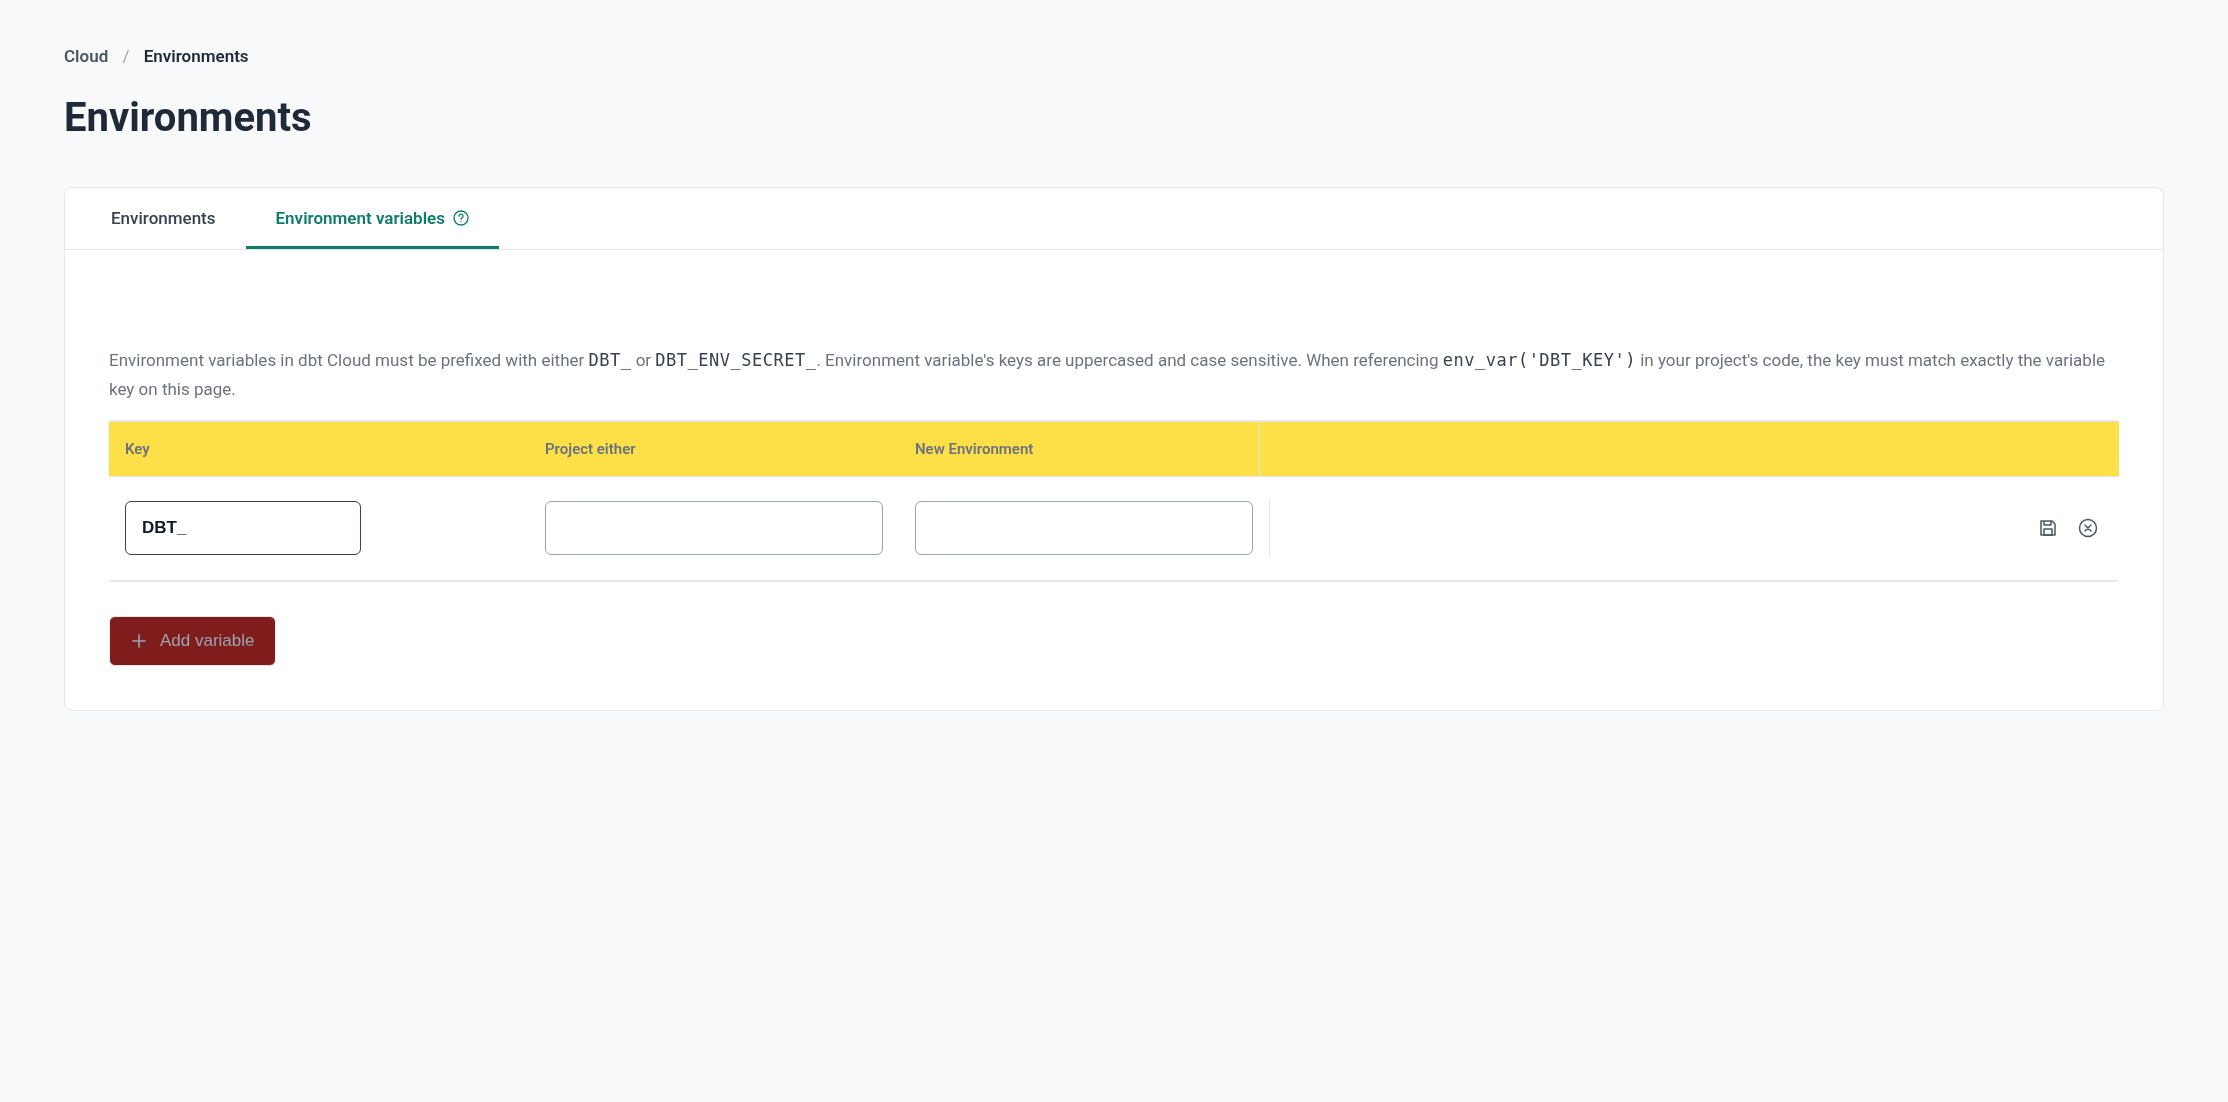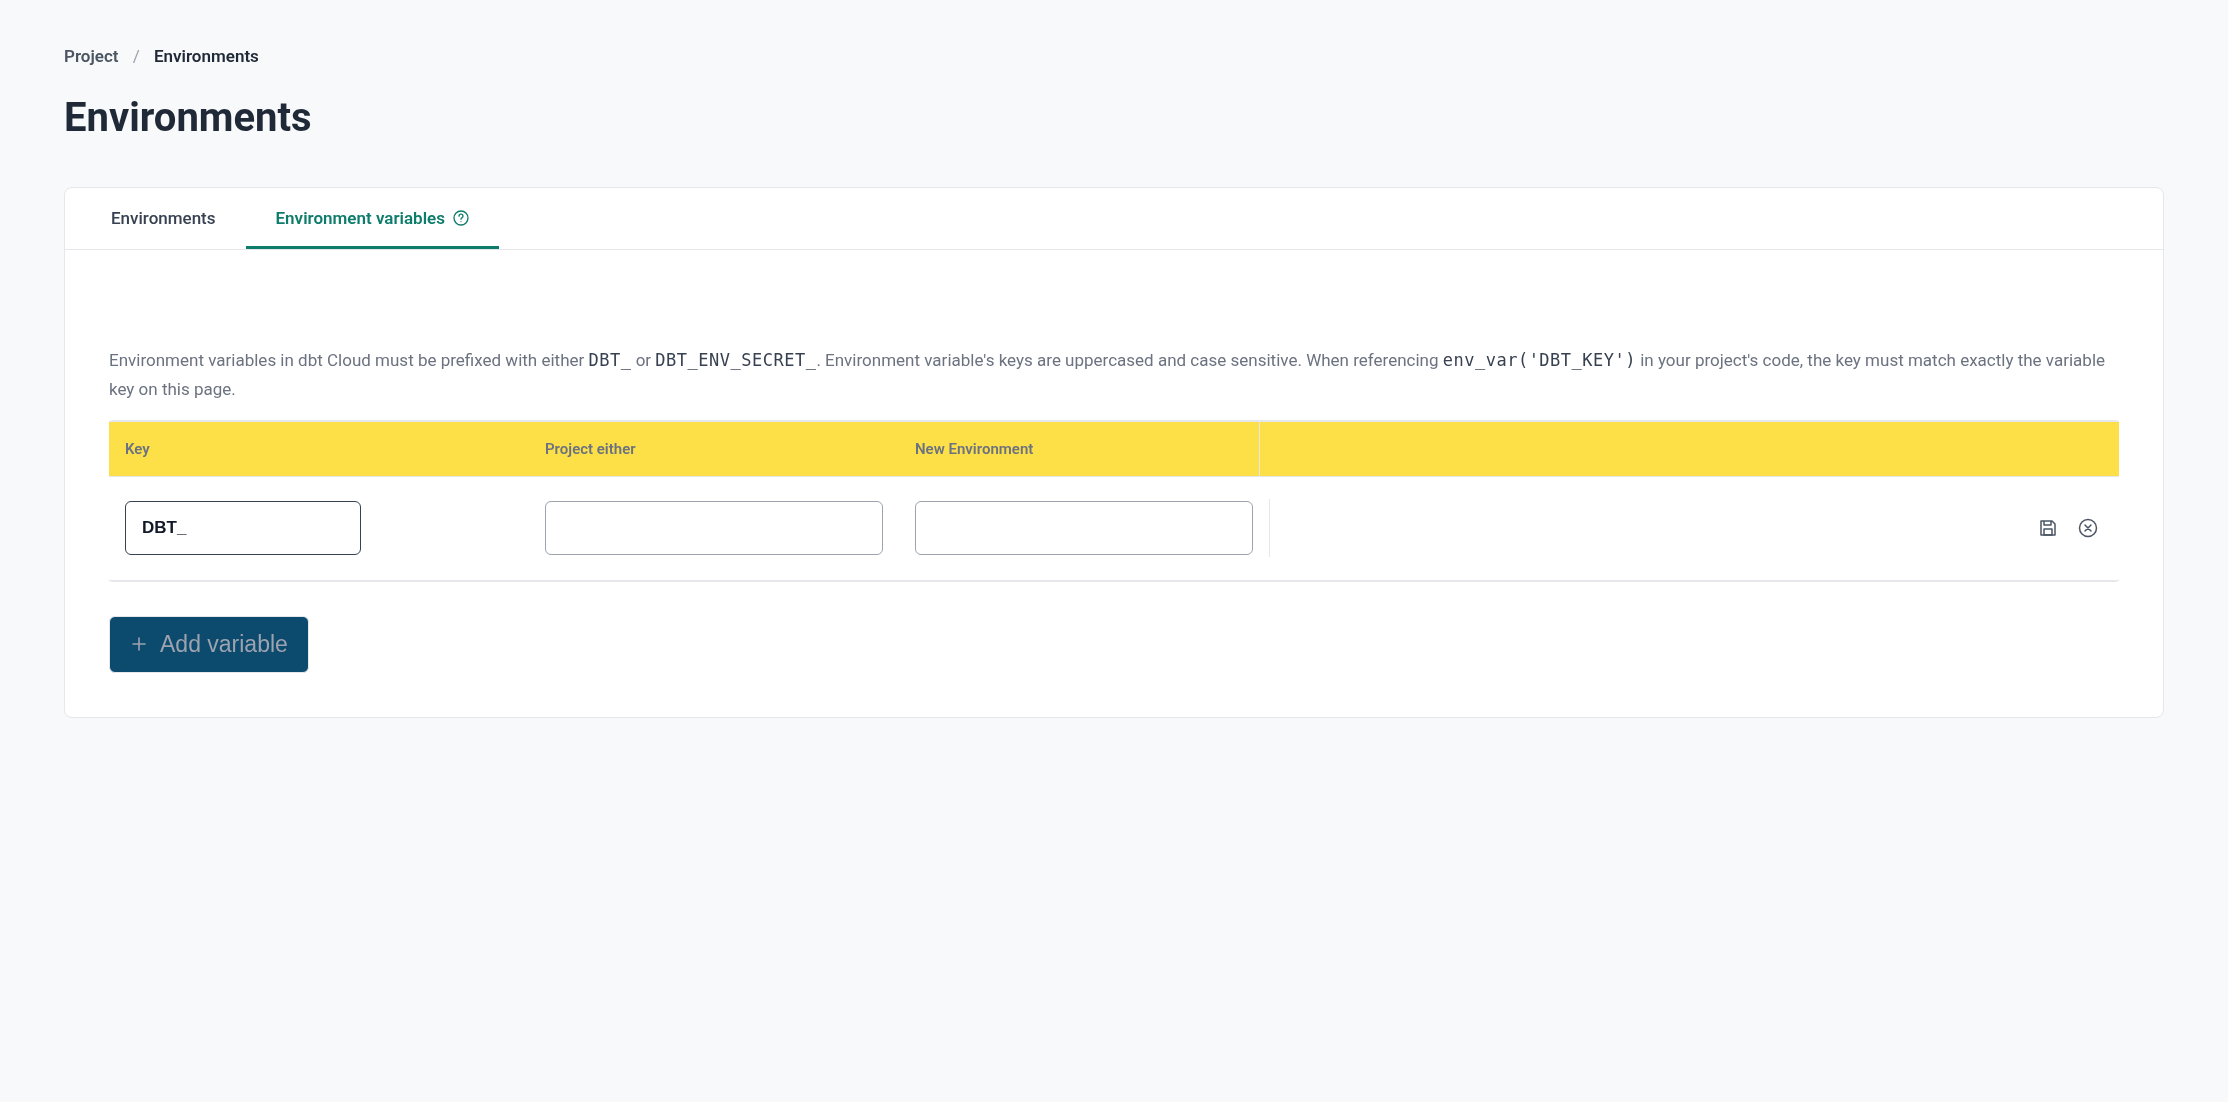--- a/index.html
+++ b/index.html
@@ -142,34 +142,34 @@
   }
   .icon-btn svg { display: block; }
   .add-btn {
     margin-top: 34px;
     display: inline-flex;
     align-items: center;
     gap: 12px;
     padding: 14px 20px;
     border: 1px solid #e5e7eb;
     border-radius: 6px;
-    background: #0c4a6e;
+    background: #7f1d1d;
     color: #9ca3af;
-    font-size: 23px;
+    font-size: 17px;
     cursor: not-allowed;
   }
   .plus-icon svg { display:block; }
 </style>
 </head>
 <body>
 
 <div class="page">
 
   <div class="breadcrumb">
-    <span>Project</span>
+    <span>Cloud</span>
     <span class="sep">/</span>
     <span class="current">Environments</span>
   </div>
 
   <h1 class="page-title">Environments</h1>
 
   <div class="card">
 
     <div class="tabs">
       <div class="tab">

